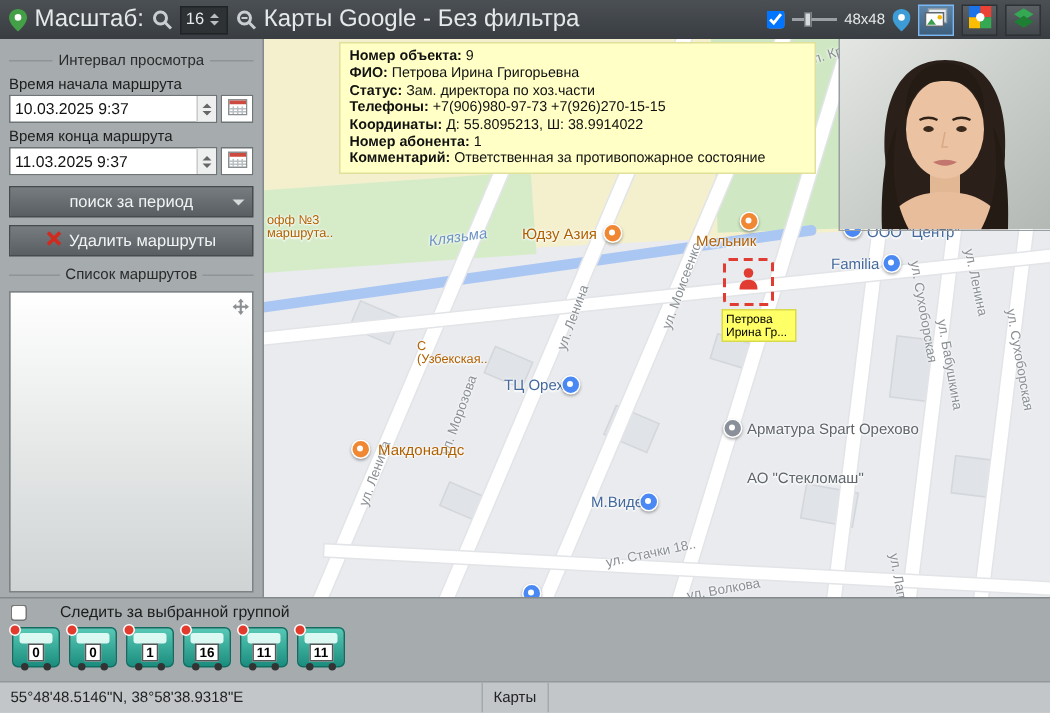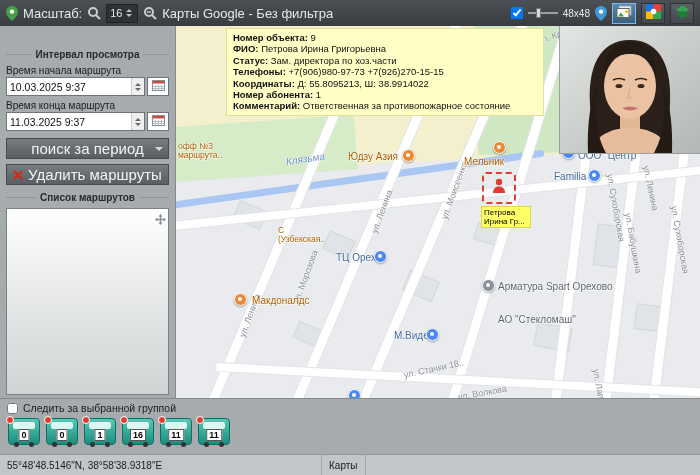--- a/index.html
+++ b/index.html
@@ -1,53 +1,53 @@
 <!DOCTYPE html>
 <html><head>
 <meta charset="utf-8">
 <style>
   html,body{margin:0;padding:0;}
   body{width:700px;height:475px;overflow:hidden;font-family:"Liberation Sans",sans-serif;background:#a6abad;}
   .app{width:700px;height:475px;display:flex;flex-direction:column;}
 
   
   .toolbar{flex:0 0 26px;height:26px;background:linear-gradient(#4b5054,#393d41);display:flex;align-items:center;gap:5px;padding:0 6px;box-sizing:border-box;}
-  .tb-label{color:#e6e9ea;font-size:13px;white-space:nowrap;}
+  .tb-label{color:#e6e9ea;font-size:16px;white-space:nowrap;}
   .tb-label.small{font-size:10px;}
   .tb-icon{display:flex;align-items:center;justify-content:center;}
   .tb-select{height:17px;background:#2e3235;border:1px solid #202427;color:#e6e9ea;font-size:11px;display:flex;align-items:center;padding:0 3px;gap:4px;min-width:24px;}
   .spin{display:flex;flex-direction:column;gap:2px;}
   .spin i{display:block;width:0;height:0;border-left:3px solid transparent;border-right:3px solid transparent;}
   .spin .up{border-bottom:3px solid #b9bec2;}
   .spin .dn{border-top:3px solid #b9bec2;}
   .tb-spacer{flex:1;}
   .tb-check{width:12px;height:12px;margin:0;}
   .tb-slider{width:30px;height:10px;position:relative;}
   .tb-slider::before{content:"";position:absolute;left:0;right:0;top:4px;height:2px;background:#9aa0a4;}
   .tb-slider .handle{position:absolute;left:8px;top:0;width:5px;height:10px;background:#d7dbde;border:1px solid #6f7477;box-sizing:border-box;}
   .tb-btn{width:24px;height:21px;display:flex;align-items:center;justify-content:center;background:linear-gradient(#5a6064,#43484c);border:1px solid #2e3236;padding:0;cursor:pointer;}
   .tb-btn.active{border:1px solid #7ab8f5;background:linear-gradient(#5d86a8,#3e5f7d);}
 
   
   .main{flex:1;display:flex;min-height:0;}
 
   
   .sidebar{flex:0 0 176px;width:176px;background:#a6abad;border-right:1px solid #84898b;padding:3px 6px;display:flex;flex-direction:column;box-sizing:border-box;color:#1c1c1c;}
-  .group-title{text-align:center;font-size:10px;color:#2a2a2a;margin:20px 0 3px;display:flex;align-items:center;gap:4px;white-space:nowrap;font-weight:bold;}
+  .group-title{text-align:center;font-size:10px;color:#2a2a2a;margin:6px 0 3px;display:flex;align-items:center;gap:4px;white-space:nowrap;}
   .group-title::before,.group-title::after{content:"";flex:1;height:1px;background:#8f9496;}
   .field-label{font-size:10px;margin:2px 0 1px;}
   .input-row{display:flex;gap:2px;height:19px;margin-bottom:2px;}
   .datetime{flex:1;display:flex;background:#fff;border:1px solid #6f7476;align-items:center;min-width:0;}
   .datetime input{flex:1;border:0;outline:0;font-size:10.5px;padding:0 3px;min-width:0;background:transparent;font-family:inherit;color:#111;}
   .dt-spin{display:flex;flex-direction:column;justify-content:center;gap:2px;padding:0 3px;border-left:1px solid #ccc;height:100%;box-sizing:border-box;background:#eef0f0;}
   .dt-spin i{display:block;width:0;height:0;border-left:3px solid transparent;border-right:3px solid transparent;}
   .dt-spin .up{border-bottom:3px solid #666;}
   .dt-spin .dn{border-top:3px solid #666;}
   .cal-btn{flex:0 0 22px;background:#fff;border:1px solid #6f7476;display:flex;align-items:center;justify-content:center;padding:0;cursor:pointer;}
-  .side-btn{height:21px;margin-top:5px;background:linear-gradient(#767c7f,#585e61);border:1px solid #464b4d;color:#f2f4f4;font-size:15px;display:flex;align-items:center;justify-content:center;gap:5px;font-family:inherit;position:relative;cursor:pointer;}
+  .side-btn{height:21px;margin-top:5px;background:linear-gradient(#767c7f,#585e61);border:1px solid #464b4d;color:#f2f4f4;font-size:11px;display:flex;align-items:center;justify-content:center;gap:5px;font-family:inherit;position:relative;cursor:pointer;}
   .side-btn .dd{position:absolute;right:5px;top:8px;width:0;height:0;border-left:4px solid transparent;border-right:4px solid transparent;border-top:4px solid #d6d9da;}
   .routes-list{flex:1;margin-top:2px;background:linear-gradient(#ffffff,#cfd3d3);border:1px solid #7d8284;position:relative;}
   .move-ic{position:absolute;top:2px;right:2px;opacity:.8;}
 
   
   .map{flex:1;position:relative;overflow:hidden;background:#e9ebee;}
   .area,.road,.bldg,.river{position:absolute;}
   .road{background:#fff;box-shadow:0 0 0 1px #e2e4e7;}
   .bldg{background:#e0e3e7;box-shadow:0 0 0 1px #d3d6da;}
   .river{background:#aac6f2;border-radius:3px;}
@@ -65,21 +65,21 @@
   .poi.food{background:#ef8733;}
   .poi.shop{background:#4a89f3;}
   .poi.gen{background:#8a9099;}
   .info-panel{position:absolute;left:50px;top:2px;width:318px;background:#ffffc6;border:1px solid #e0e09a;padding:3px 6px;box-sizing:border-box;font-size:9.5px;line-height:11.4px;color:#111;z-index:6;}
   .photo{position:absolute;right:0;top:0;width:140px;height:127px;z-index:6;overflow:hidden;box-shadow:0 0 0 1px #9aa0a2;}
   .marker-box{position:absolute;left:306px;top:146px;width:30px;height:28px;border:2px dashed #e03c31;border-radius:4px;display:flex;align-items:center;justify-content:center;z-index:5;}
   .marker-label{position:absolute;left:306px;top:181px;width:44px;background:#ffff66;font-size:8px;line-height:9px;padding:1px 2px;z-index:5;color:#000;box-shadow:0 0 0 1px #d9d94e;}
 
   
   .bottom-panel{flex:0 0 56px;height:56px;background:#a6abad;border-top:1px solid #84898b;padding:3px 7px;box-sizing:border-box;}
-  .follow{display:flex;align-items:flex-end;gap:5px;font-size:10.5px;color:#1c1c1c;}
+  .follow{display:flex;align-items:flex-end;gap:22px;font-size:10.5px;color:#1c1c1c;}
   .follow input{width:11px;height:11px;margin:0;}
   .trackers{display:flex;gap:6px;margin-top:4px;margin-left:1px;}
   .tracker{position:relative;width:32px;height:27px;border-radius:4px;background:linear-gradient(#58c9b6,#1b8d7e);border:1px solid #0f6e62;box-sizing:border-box;cursor:pointer;padding:0;}
   .tracker::before{content:"";position:absolute;left:4px;right:4px;top:3px;height:7px;background:rgba(235,255,250,.9);border-radius:2px;}
   .tracker::after{content:"";position:absolute;bottom:-3px;left:5px;width:5px;height:5px;border-radius:50%;background:#333;box-shadow:15px 0 0 #333;}
   .tracker .dot{position:absolute;left:-3px;top:-3px;width:8px;height:8px;border-radius:50%;background:#e23b2e;border:1px solid #fff;box-sizing:border-box;}
   .tracker .num{position:absolute;left:50%;transform:translateX(-50%);bottom:3px;background:#fff;border:1px solid #555;font-size:9px;font-weight:bold;line-height:10px;padding:0 2px;color:#000;}
 
   
   .statusbar{flex:0 0 20px;height:20px;background:#c2c6c8;border-top:1px solid #93989a;display:flex;align-items:center;font-size:10px;color:#222;}

